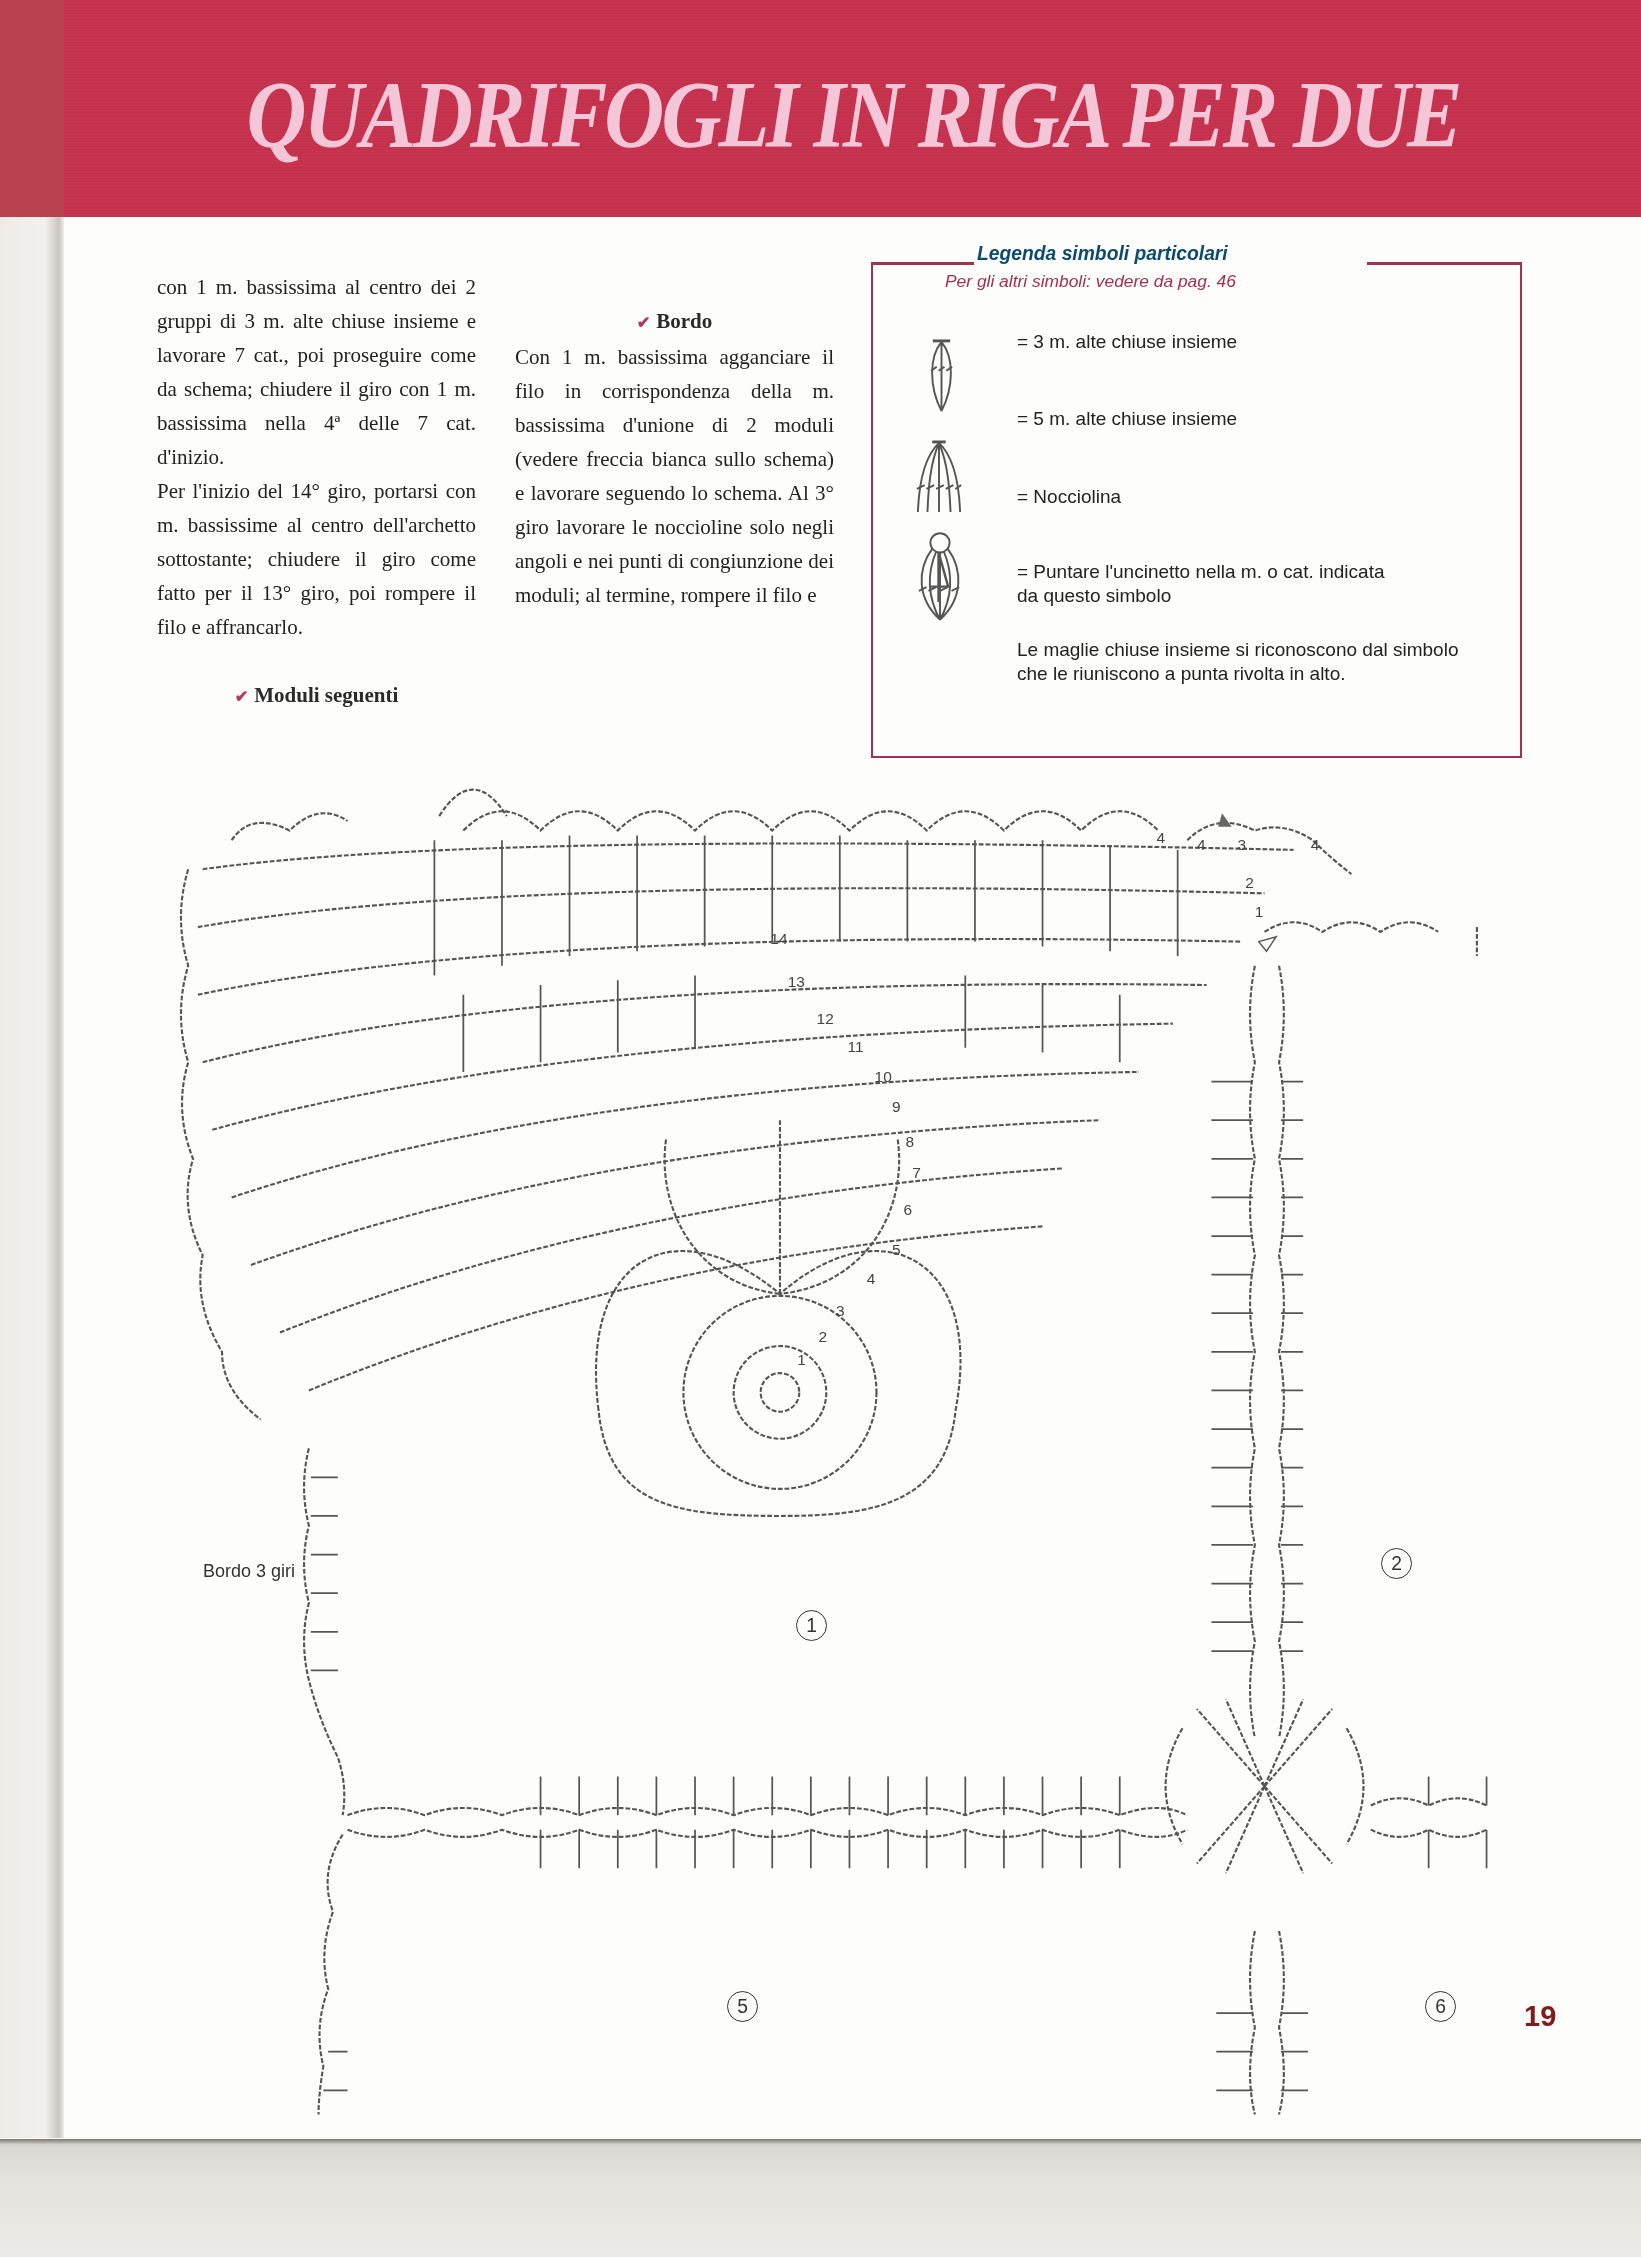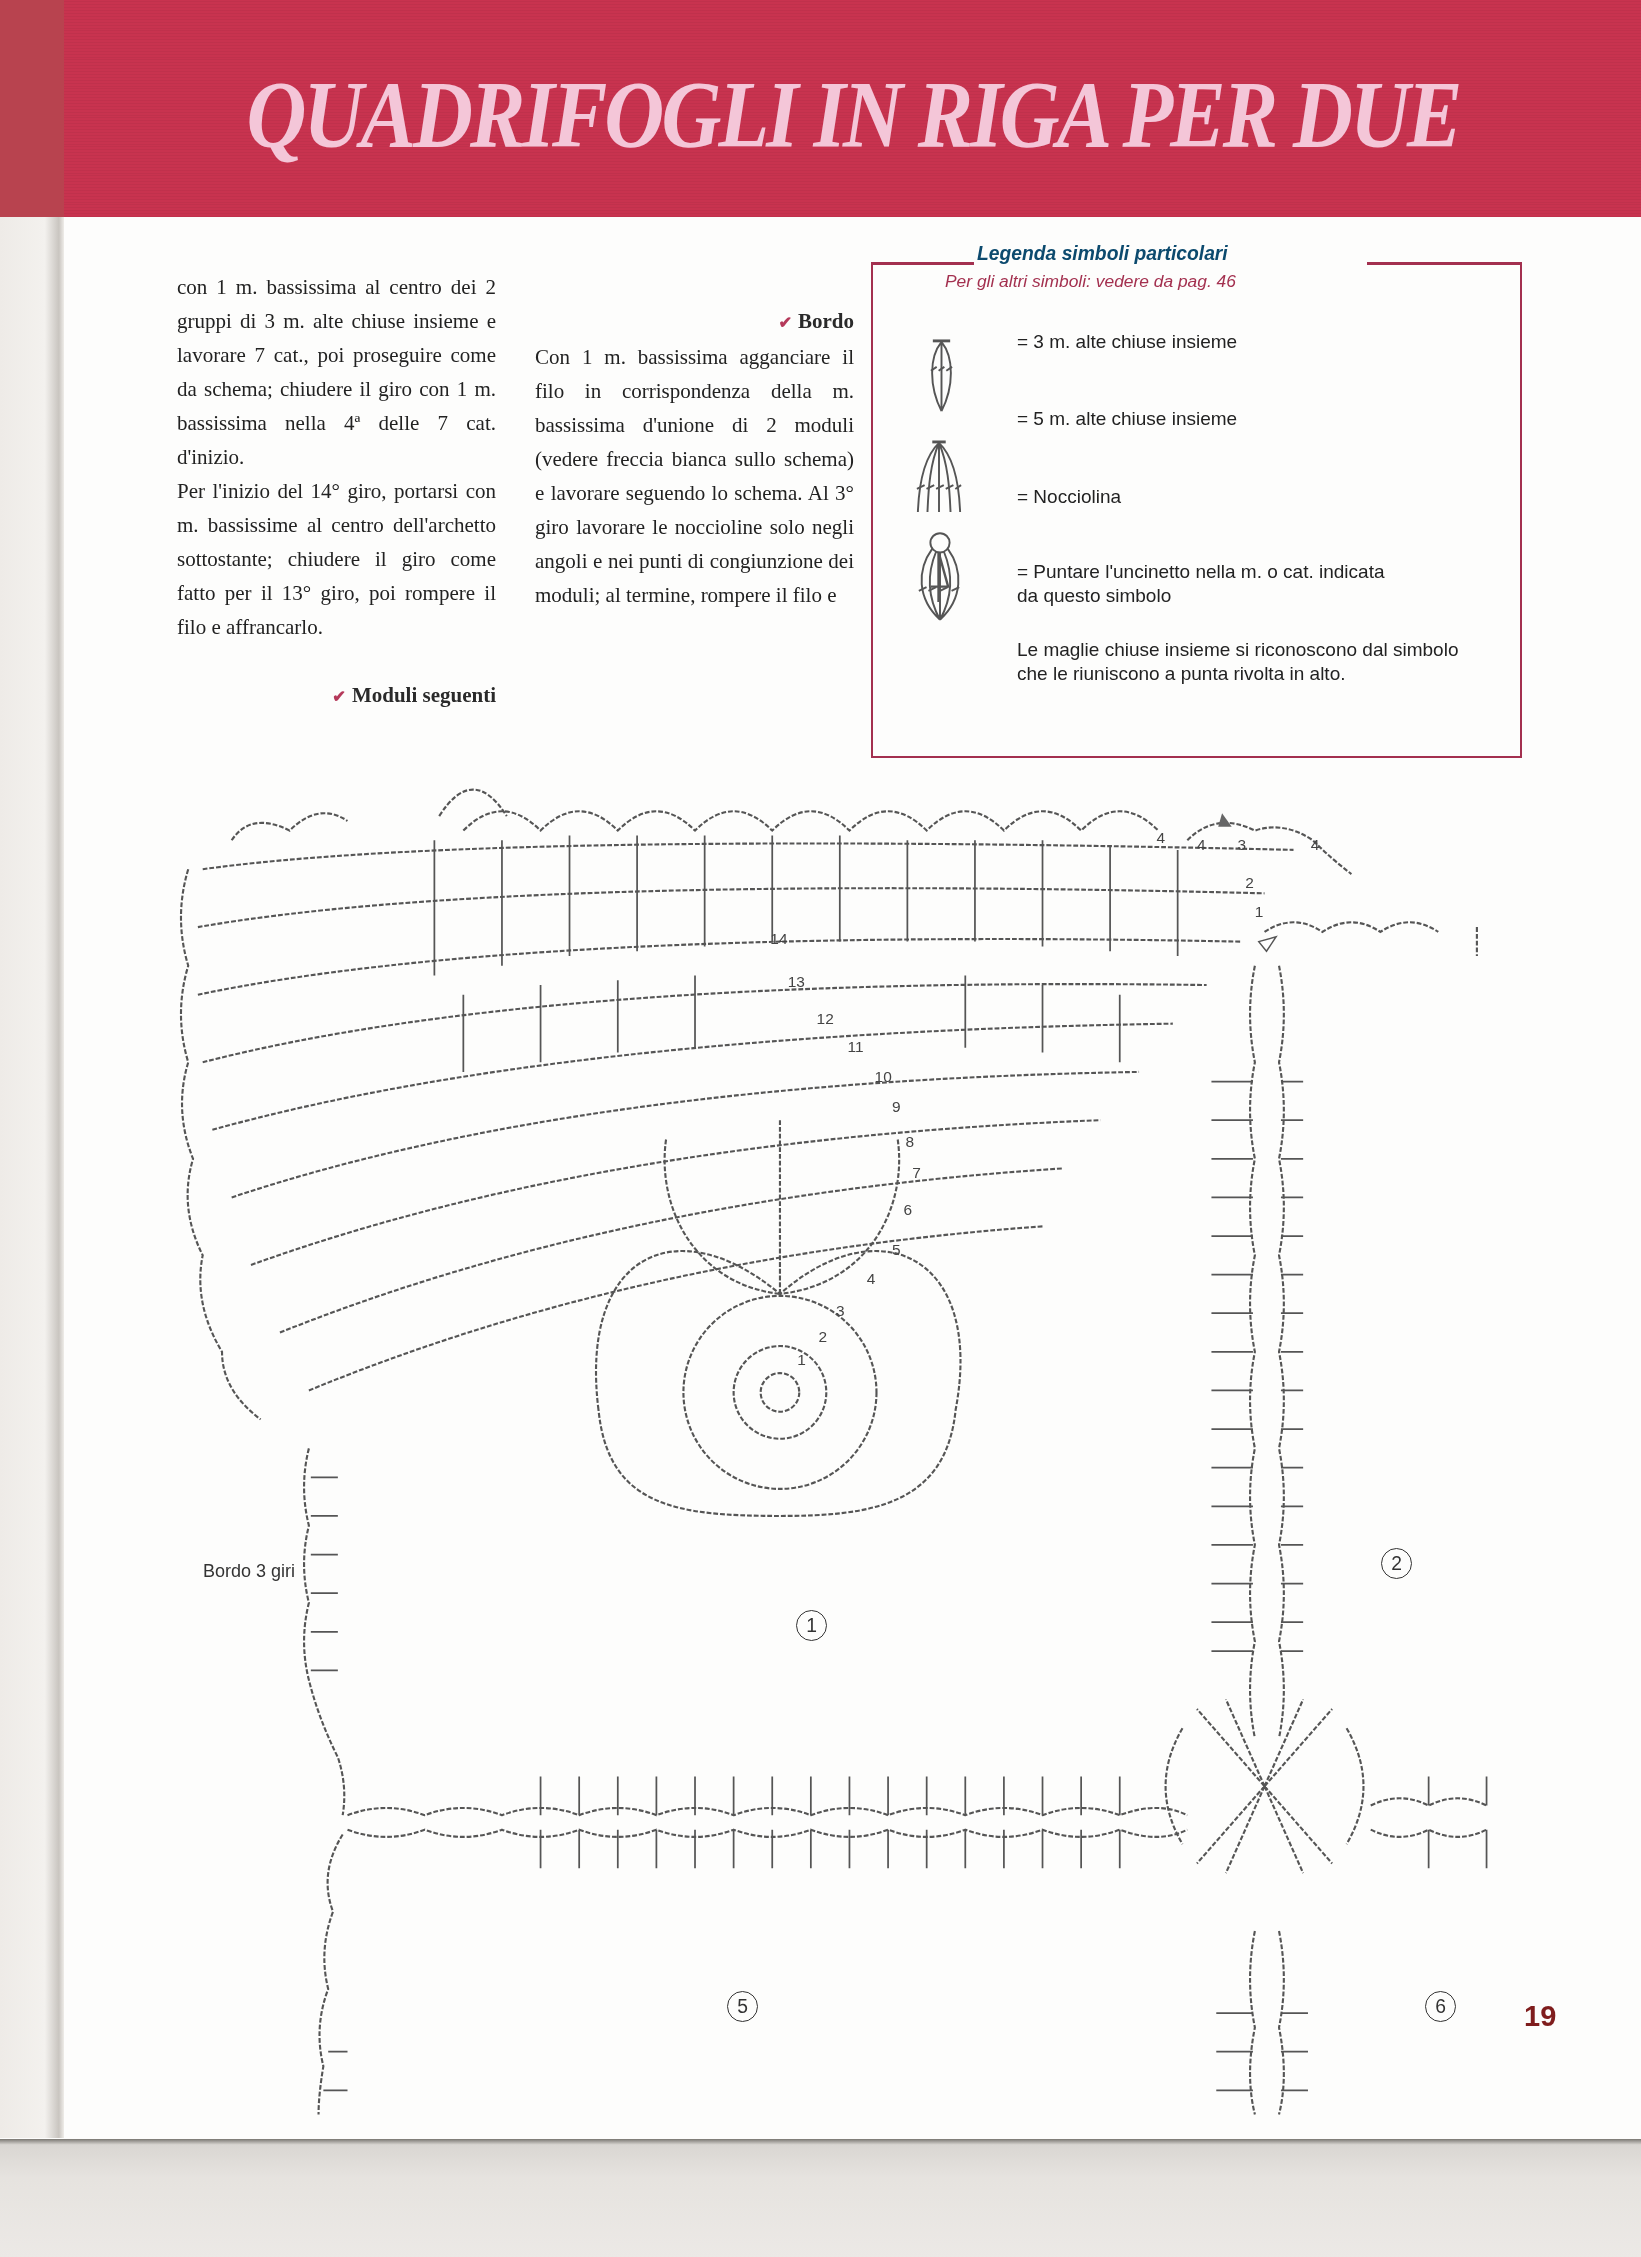--- a/index.html
+++ b/index.html
@@ -5,26 +5,26 @@
   html,body{margin:0;padding:0;}
   body{width:1641px;height:2257px;position:relative;overflow:hidden;background:#e9e6e3;font-family:"Liberation Serif",serif;}
   .page{position:absolute;left:0;top:0;width:1641px;height:2139px;background:#fdfdfc;}
   .spine{position:absolute;left:0;top:217px;width:64px;height:1921px;background:linear-gradient(90deg,#eeebe7 0%,#f3f1ee 70%,#c9c5c0 92%,#efede9 100%);}
   .scan-bottom{position:absolute;left:0;top:2139px;width:1641px;height:119px;background:linear-gradient(180deg,#7a7772 0px,#d9d6d2 5.8px,#e6e3df 39px,#ece9e6 100%);}
   .header{position:absolute;left:64px;top:0;width:1578px;height:217px;background:#c8334f;
     background-image:repeating-linear-gradient(0deg,rgba(0,0,0,0.04) 0px,rgba(0,0,0,0.04) 1px,transparent 1px,transparent 2.9px);}
   .header-left{position:absolute;left:0;top:0;width:64px;height:217px;background:#b8434f;}
   .title{position:absolute;left:64px;top:60px;width:1578px;text-align:center;font-family:"Liberation Serif",serif;font-style:italic;font-weight:bold;
     font-size:83px;letter-spacing:-2.9px;color:#f4c6d8;transform:scaleY(1.15);transform-origin:top center;white-space:nowrap;}
-  .col{position:absolute;top:270px;font-size:21px;line-height:34px;color:#222;text-align:justify;margin-left:20px;}
+  .col{position:absolute;top:270px;font-size:21px;line-height:34px;color:#222;text-align:justify;}
   .col p{margin:0;}
   .col .gap{height:34px;}
   .col1{left:157px;width:319px;}
   .col2{left:515px;width:319px;}
-  .sub{font-weight:bold;font-size:21px;color:#2a2a2a;text-align:right;}
+  .sub{font-weight:bold;font-size:21px;color:#2a2a2a;text-align:center;}
   .check{color:#b5395a;font-size:16.4px;margin-right:5.8px;font-weight:bold;}
   .legend{position:absolute;left:871px;top:262px;width:647px;height:494px;border:2.9px solid #a3304f;border-top:none;}
   .legend-topline-l{position:absolute;left:871px;top:262px;width:103px;height:2.9px;background:#a3304f;}
   .legend-topline-r{position:absolute;left:1367px;top:262px;width:154px;height:2.9px;background:#a3304f;}
   .legend-title{position:absolute;left:977px;top:243px;font-family:"Liberation Sans",sans-serif;font-style:italic;font-weight:bold;font-size:19.3px;color:#0c4a6e;}
   .legend-sub{position:absolute;left:945px;top:271px;font-family:"Liberation Sans",sans-serif;font-style:italic;font-size:17.4px;color:#a3304f;}
   .leg-item{position:absolute;left:973px;font-family:"Liberation Sans",sans-serif;font-size:19px;color:#222;line-height:24px;margin-left:44px;}
   .leg-icon{position:absolute;}
   .diagram{position:absolute;left:0;top:0;width:1641px;height:2139px;}
   .modnum{position:absolute;font-family:"Liberation Sans",sans-serif;font-size:19.3px;color:#333;width:29px;height:29px;border:1.9px solid #333;border-radius:50%;text-align:center;line-height:29px;}

